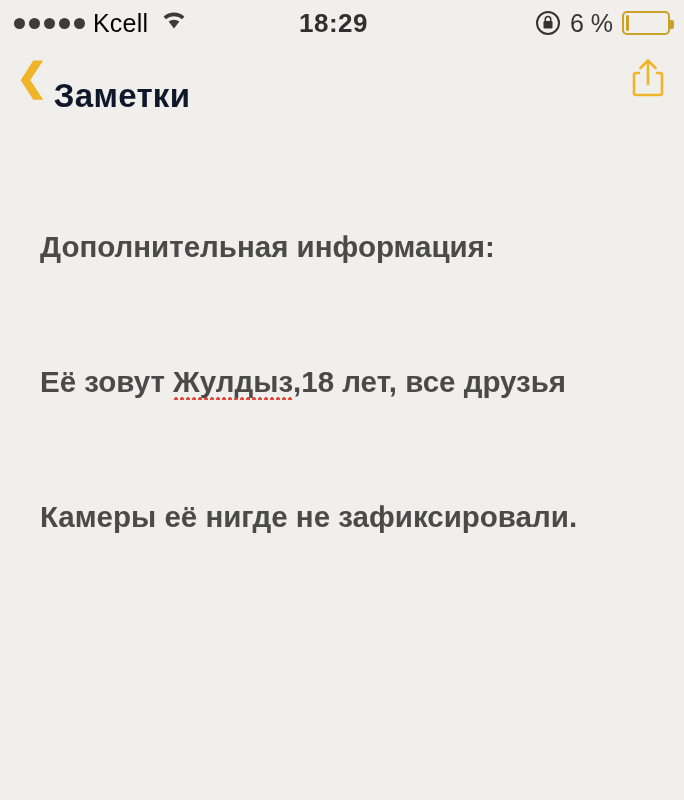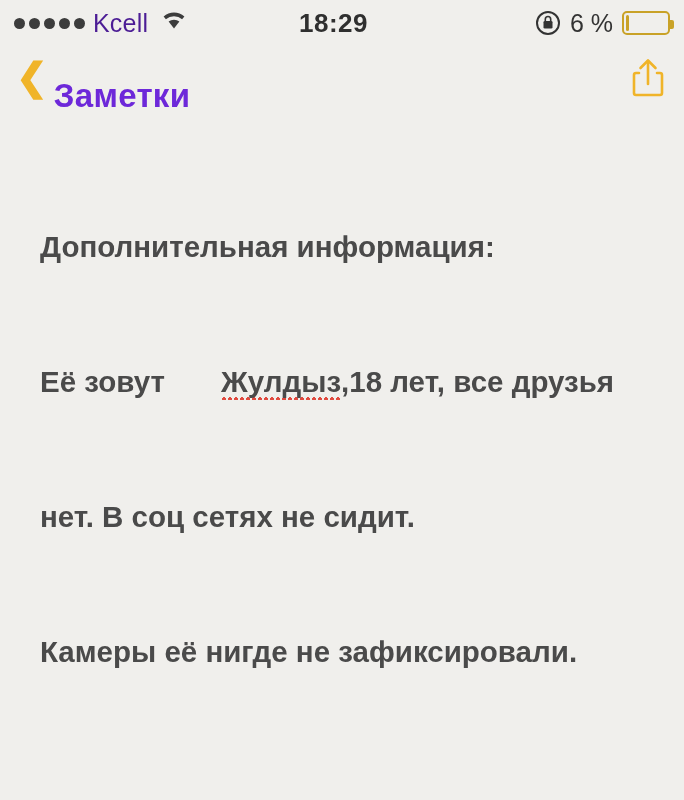--- a/index.html
+++ b/index.html
@@ -40,21 +40,21 @@
   .dots i {
     display: block;
     width: 11px;
     height: 11px;
     border-radius: 50%;
     background: #3c3c3c;
   }
   .carrier {
     font-size: 25px;
     letter-spacing: 0.2px;
-    color: #4c1d95;
+    color: #000000;
   }
   .wifi {
     margin-left: 4px;
     display: inline-block;
   }
   .status-time {
     position: absolute;
     left: 0; right: 17px;
     text-align: center;
     font-size: 26px;
@@ -118,21 +118,21 @@
   .chevron {
     font-size: 38px;
     line-height: 1;
     font-weight: bold;
     color: #f0b429;
     transform: translateY(-2px);
   }
   .back-label {
     font-size: 33px;
     font-weight: bold;
-    color: #6d28d9;
+    color: #0f172a;
     letter-spacing: 0.3px;
     margin-top: 33px;
   }
   .share-btn {
     margin-left: auto;
     width: 40px;
     height: 44px;
     cursor: pointer;
     display: flex;
     align-items: center;
@@ -149,21 +149,20 @@
     word-wrap: break-word;
   }
   .note-line { display: block; font-weight: bold; }
   .misspell {
     text-decoration: none;
     background-repeat: repeat-x;
     background-position: 0 100%;
     background-size: 6px 4px;
     background-image: radial-gradient(circle at 3px 3px, #e04a3f 1.6px, transparent 1.8px);
     padding-bottom: 2px;
-    margin-left: 48px;
   }
 </style>
 </head>
 <body>
 
 <div id="screen">
 
   <div class="status-bar">
     <div class="status-left">
       <span class="dots">
@@ -211,21 +210,20 @@
           <path d="M17 27 V4" fill="none" stroke="#f0b429" stroke-width="2.6" stroke-linecap="round"></path>
           <path d="M9.5 11 L17 3.5 L24.5 11" fill="none" stroke="#f0b429" stroke-width="2.6" stroke-linecap="round" stroke-linejoin="round"></path>
         </svg>
       </span>
     </div>
   </div>
 
   <div class="note-body">
     <span class="note-line">Дополнительная информация:</span>
     <span class="note-line">Её зовут <span class="misspell">Жулдыз</span>,18 лет, все друзья</span>
-    <span class="note-line">нет. В соц сетях не сидит.</span>
     <span class="note-line">Камеры её нигде не зафиксировали.</span>
     
     
     
     
     
     
     
     
     

